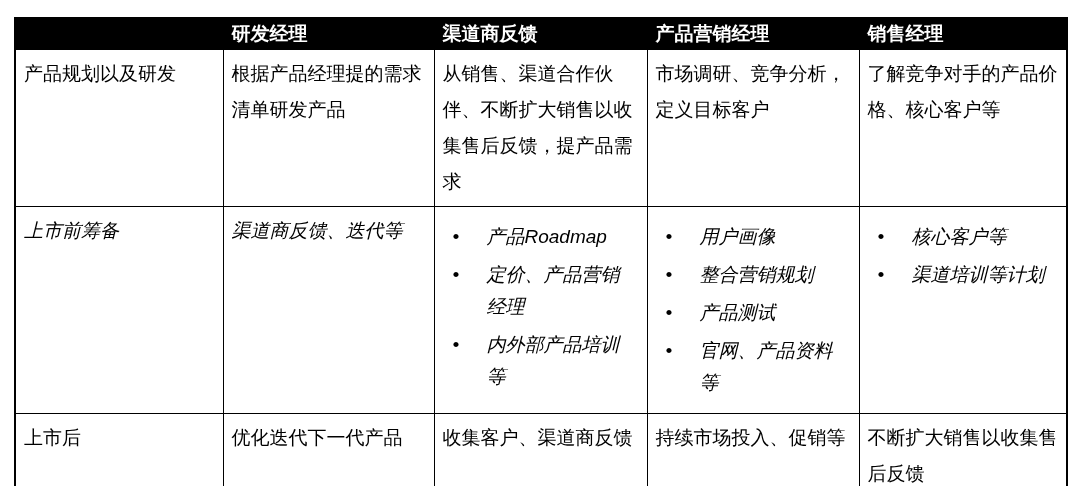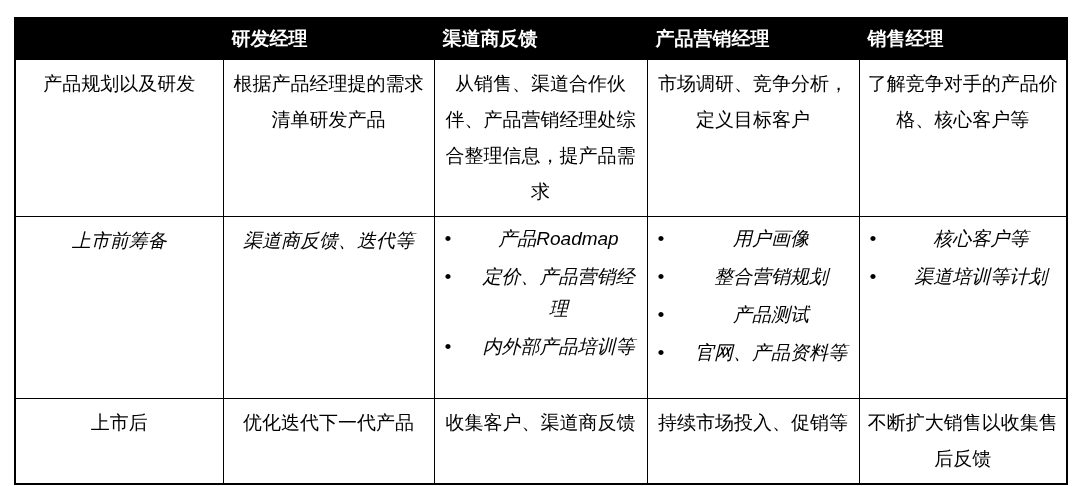--- a/index.html
+++ b/index.html
@@ -23,42 +23,41 @@
   col.c2 { width: 213px; }
   col.c3 { width: 212px; }
   col.c4 { width: 208px; }
 
   thead th {
     background: #000000;
     color: #ffffff;
     font-size: 19px;
     font-weight: bold;
     text-align: left;
-    height: 41px;
+    height: 31px;
     padding: 0 8px;
     vertical-align: middle;
     border: 1px solid #000000;
   }
 
   tbody td {
     border: 1px solid #000000;
     vertical-align: top;
     padding: 6px 8px;
     font-size: 19px;
     line-height: 36px;
     background: #ffffff;
     word-break: break-all;
-    text-align: center;
   }
   tr.row-1 td { height: 152px; }
   tr.row-2 td { height: 182px; font-style: italic; }
   tr.row-3 td { height: 78px; }
 
   td ul {
-    margin: 0;
+    margin: 8px;
     padding: 0;
     list-style: none;
   }
   td li {
     position: relative;
     padding-left: 36px;
     line-height: 32px;
     margin: 0 0 6px 0;
   }
   td li::before {
@@ -86,21 +85,21 @@
         <th>研发经理</th>
         <th>渠道商反馈</th>
         <th>产品营销经理</th>
         <th>销售经理</th>
       </tr>
     </thead>
     <tbody>
       <tr class="row-1">
         <td>产品规划以及研发</td>
         <td>根据产品经理提的需求清单研发产品</td>
-        <td>从销售、渠道合作伙伴、产品营销经理处综合整理信息，提产品需求</td>
+        <td>从销售、渠道合作伙伴、不断扩大销售以收集售后反馈，提产品需求</td>
         <td>市场调研、竞争分析，定义目标客户</td>
         <td>了解竞争对手的产品价格、核心客户等</td>
       </tr>
       <tr class="row-2">
         <td>上市前筹备</td>
         <td>渠道商反馈、迭代等</td>
         <td>
           <ul>
             <li>产品Roadmap</li>
             <li>定价、产品营销经理</li>

